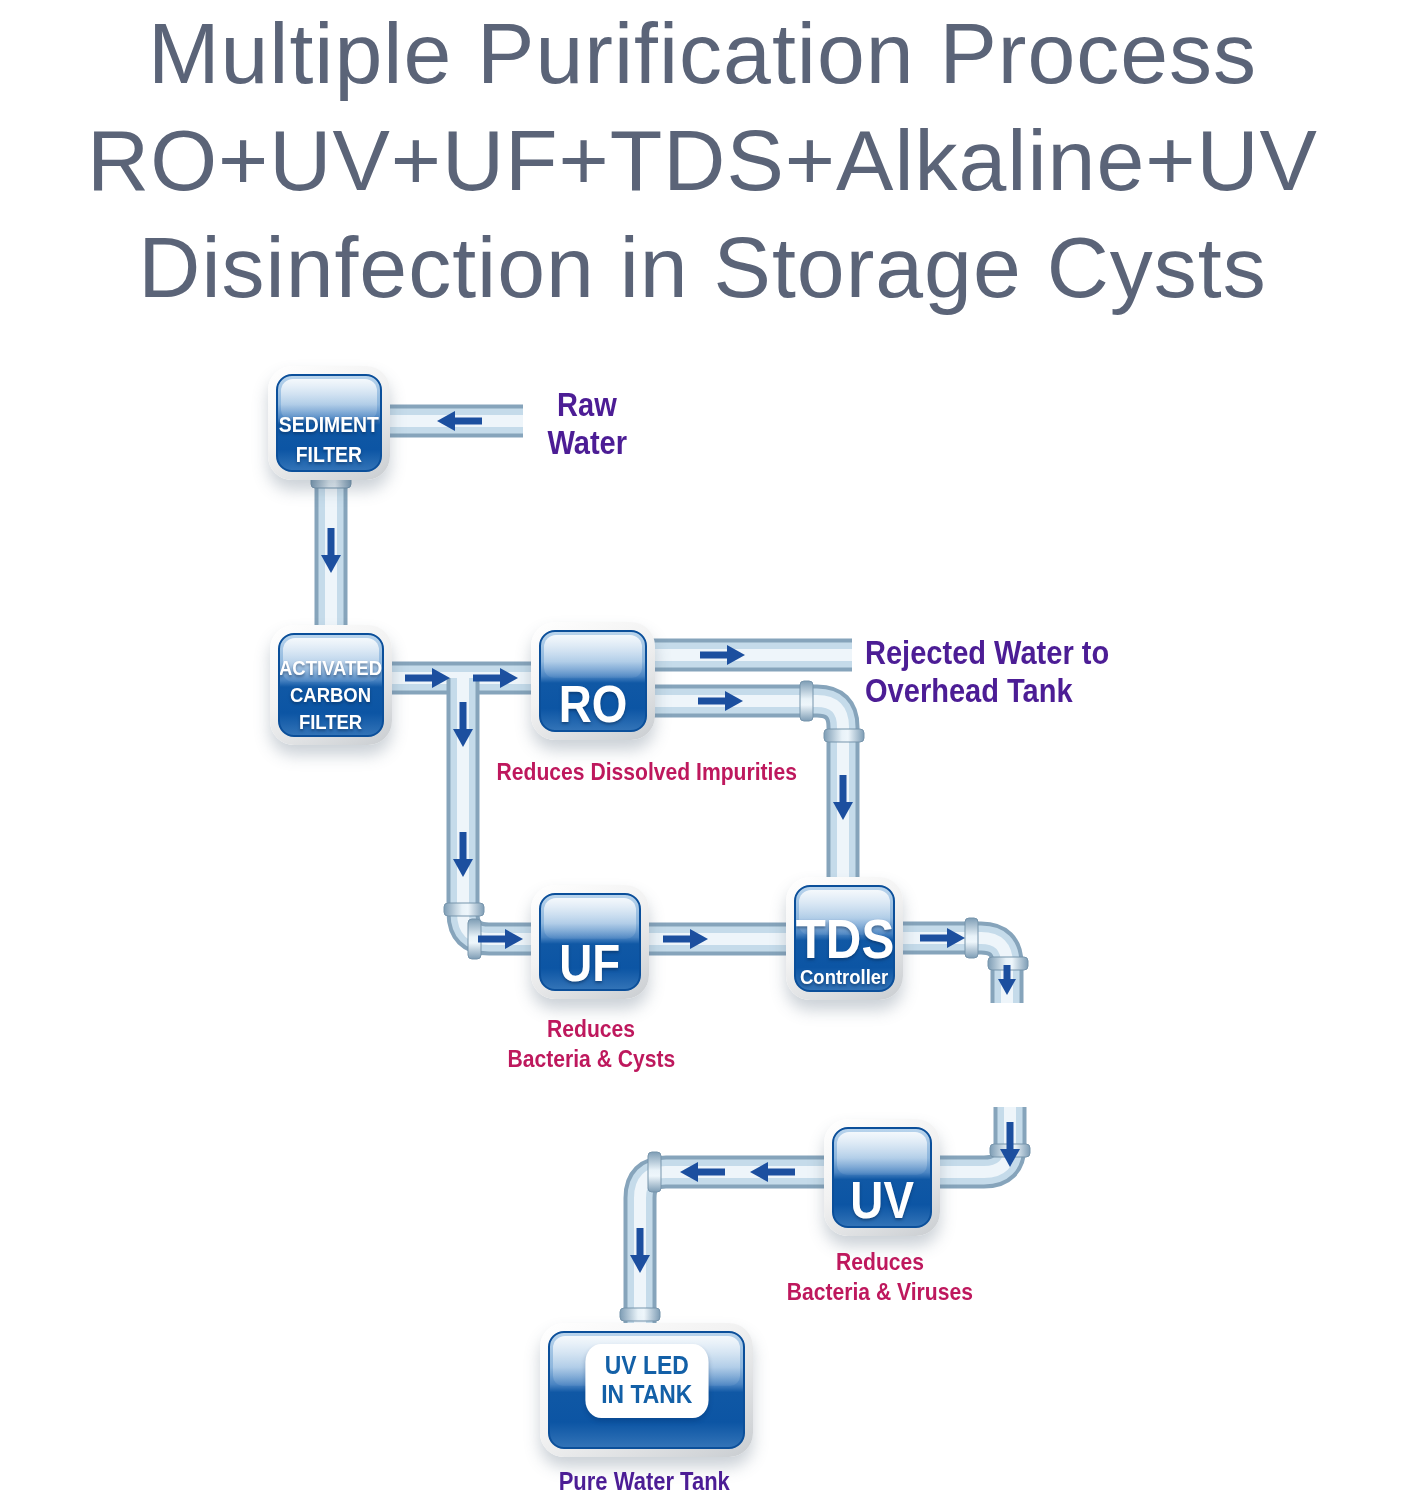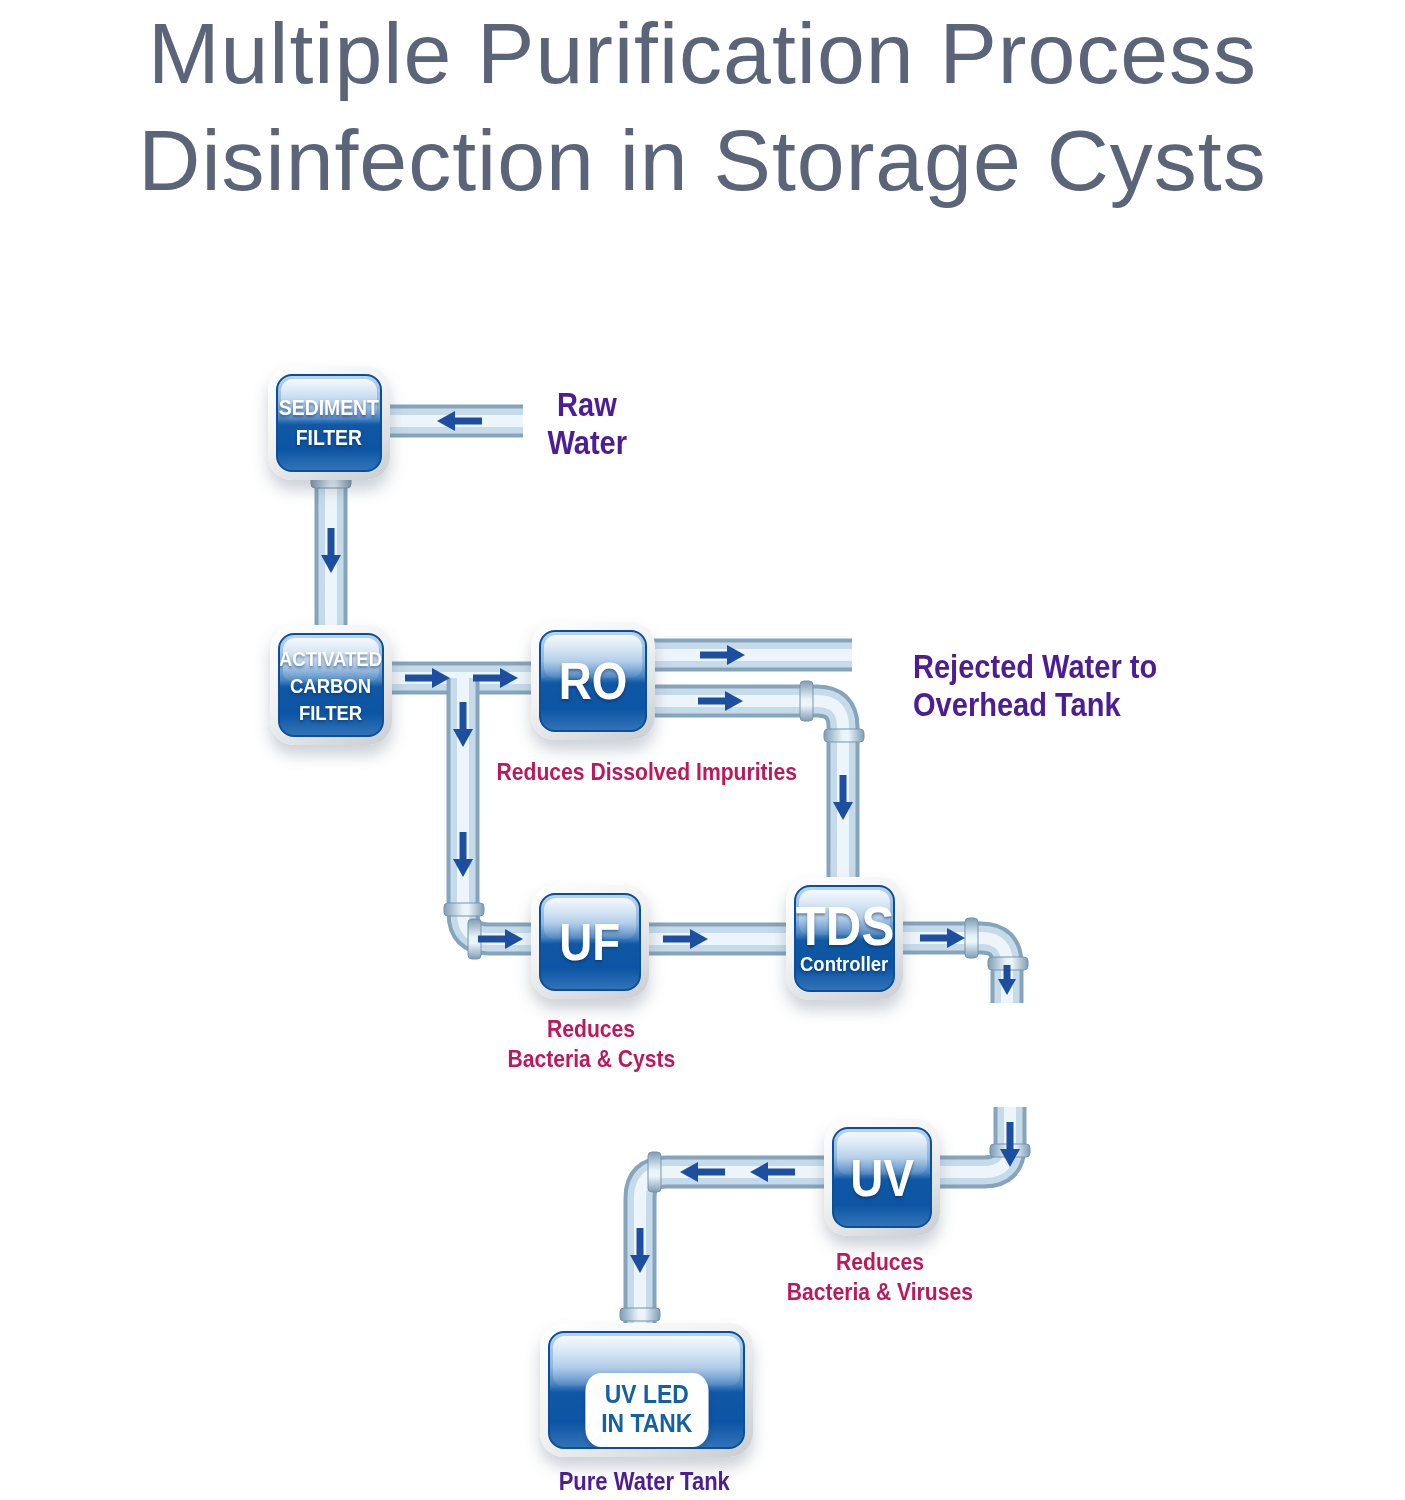--- a/index.html
+++ b/index.html
@@ -16,21 +16,21 @@
   
   .cn { display:inline-block; transform:scaleX(.88); transform-origin:center; white-space:nowrap; }
 
   
   .box { position:absolute; border-radius:24px; padding:8px; box-sizing:border-box;
          background:linear-gradient(150deg,#ffffff 0%,#f2f2f2 45%,#c9cdd1 100%);
          box-shadow:0 10px 16px rgba(70,90,110,.28); }
   .box .inner { position:relative; width:100%; height:100%; border-radius:16px;
          border:2px solid #0b4f9a; box-sizing:border-box; overflow:hidden;
          background:linear-gradient(180deg,#b9d4ec 0%,#8db6dd 30%,#4a84c2 45%,#1058a5 52%,#0c55a4 78%,#3273b7 100%);
-         display:flex; flex-direction:column; align-items:center; justify-content:center; text-align:center; }
+         display:flex; flex-direction:column; align-items:center; justify-content:flex-end; text-align:center; }
   .box .inner::before { content:""; position:absolute; left:3px; right:3px; top:3px; height:44%;
          border-radius:12px 12px 10px 10px;
          background:linear-gradient(180deg,rgba(255,255,255,.85) 0%,rgba(255,255,255,.25) 70%,rgba(255,255,255,.05) 100%);
          pointer-events:none; }
   .blabel { position:relative; color:#ffffff; font-weight:bold;
             text-shadow:0 2px 3px rgba(8,40,80,.5); }
 
   
   .b-sediment { left:268px; top:366px; width:122px; height:114px; }
   .b-carbon   { left:270px; top:625px; width:122px; height:120px; }
@@ -53,21 +53,21 @@
                box-shadow:0 3px 5px rgba(0,40,90,.25); text-align:center; }
 
   
   .lab { position:absolute; font-weight:bold; }
   .lab-blue    { color:#4c1d95; font-size:33px; line-height:38px; }
   .lab-magenta { color:#be185d; font-size:24px; line-height:30px; }
   .t-center { text-align:center; }
   .t-left   { text-align:left; }
 
   .raw      { left:487px;  top:386px;  width:200px; }
-  .rejected { left:865px;  top:648px;  width:330px;margin-left:48px; }
+  .rejected { left:865px;  top:634px;  width:330px; }
   .ro-note  { left:447px;  top:757px;  width:400px; }
   .uf-note  { left:441px;  top:1014px; width:300px; }
   .tds-note { left:689px;  top:1014px; width:300px; }
   .uv-note  { left:730px;  top:1247px; width:300px; }
   .tank-cap { left:494px;  top:1462px; width:300px; font-size:25px; }
 
   
   .pipes { position:absolute; left:0; top:0; }
   .pipe-o { stroke:#86a4bb; stroke-width:33; fill:none; stroke-linejoin:round; }
   .pipe-m { stroke:#c5dbea; stroke-width:25; fill:none; stroke-linejoin:round; }
@@ -75,20 +75,21 @@
   .collar { stroke:#7795ac; stroke-width:1; }
   .arrow  { fill:#1c4f9f; }
 </style>
 </head>
 <body>
 
 <div class="stage">
 
   <div class="title">
     <div class="tline">Multiple Purification Process</div>
+    <div class="tline">RO+UV+UF+TDS+Alkaline+UV</div>
     <div class="tline">Disinfection in Storage Cysts</div>
   </div>
 
   <svg class="pipes" width="1405" height="1500" viewBox="0 0 1405 1500">
     <defs>
       <path id="p-raw" d="M 523 421 L 388 421"></path>
       <path id="p-sed" d="M 331 478 L 331 632"></path>
       <path id="p-acf" d="M 392 678 L 535 678"></path>
       <path id="p-tuf" d="M 463 678 L 463 913 Q 463 939 489 939 L 535 939"></path>
       <path id="p-rej" d="M 651 655 L 852 655"></path>
@@ -243,21 +244,21 @@
   </div>
 
 
   <div class="box b-uv">
     <div class="inner">
         <div class="blabel cn f52">UV</div>
       </div>
   </div>
 
   <div class="box b-tank">
-    <div class="inner" style="justify-content:flex-end;">
+    <div class="inner" style="justify-content:center;">
       <div class="tank-pill cn">
         <div>UV LED</div>
         <div>IN TANK</div>
       </div>
     </div>
   </div>
 
   <div class="lab lab-blue t-center raw">
     <span class="cn">Raw</span><br>
     <span class="cn">Water</span>

